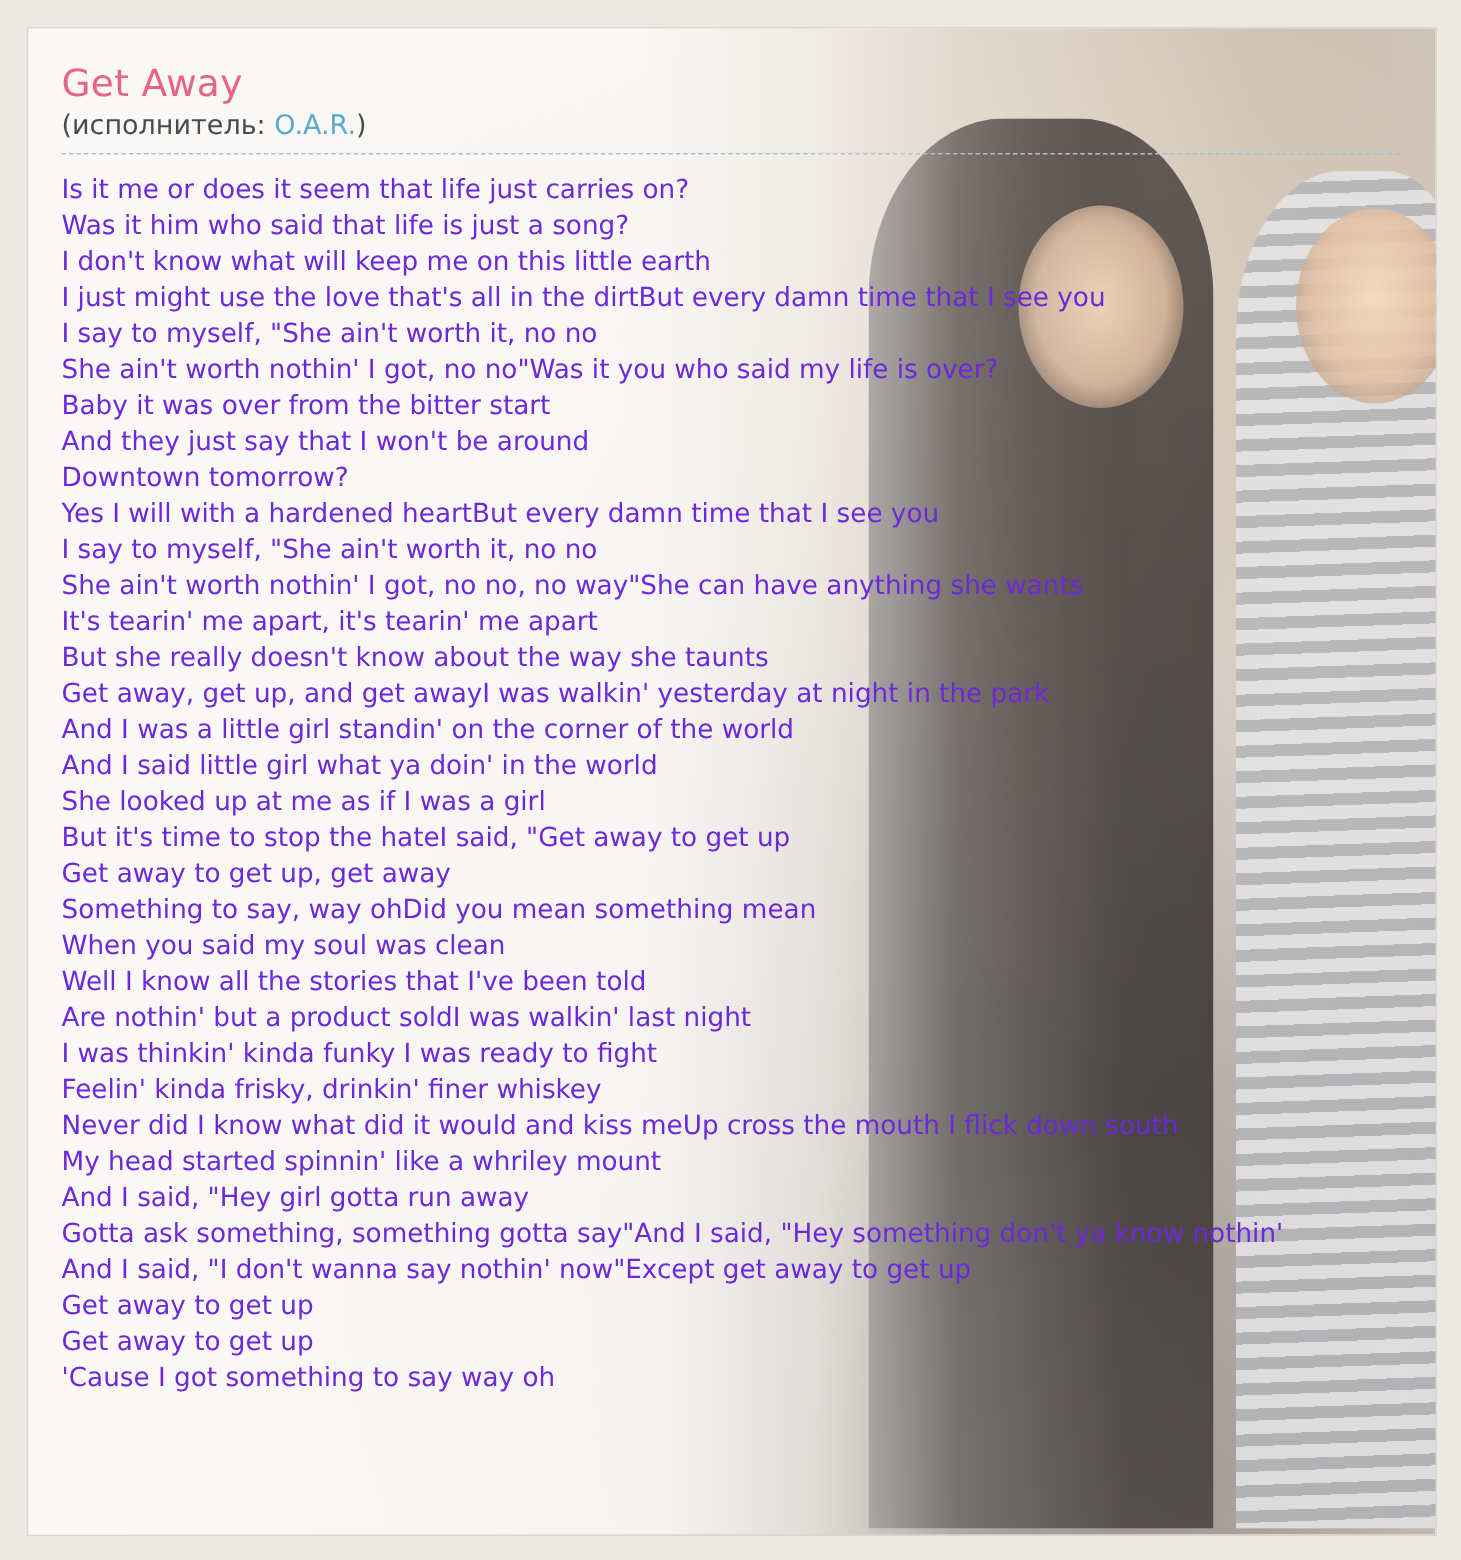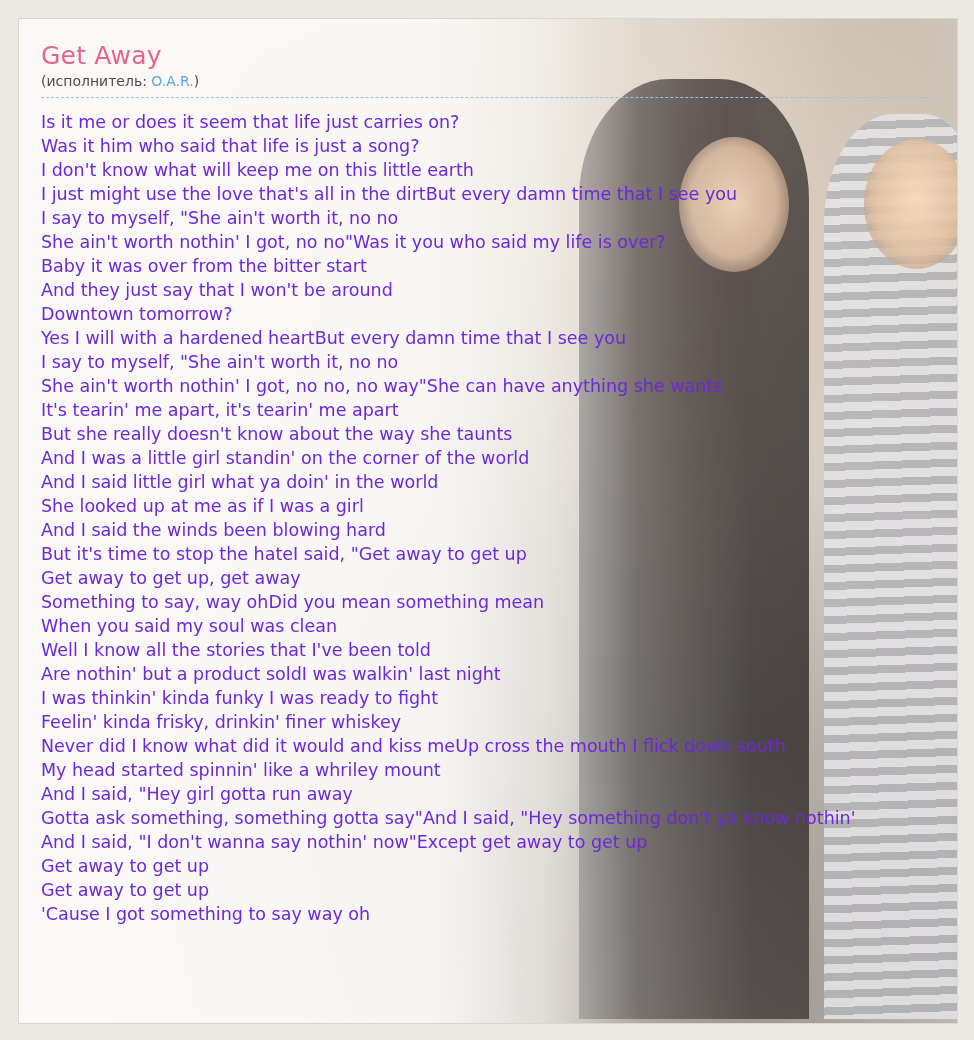--- a/index.html
+++ b/index.html
@@ -119,21 +119,21 @@
   .song-title {
     color: #e8638c;
     font-size: 25px;
     line-height: 30px;
     font-weight: normal;
     margin: 0 0 2px 0;
     letter-spacing: 0.2px;
   }
 
   .performer-line {
-    font-size: 14px;
+    font-size: 18px;
     color: #4b4b4b;
     padding-bottom: 8px;
     border-bottom: 1px dashed #9fc3d8;
     margin-bottom: 12px;
   }
   .performer-link {
     color: #5aa7cf;
     text-decoration: none;
   }
 
@@ -178,24 +178,24 @@
           <span class="line">I say to myself, "She ain't worth it, no no</span>
           <span class="line">She ain't worth nothin' I got, no no"Was it you who said my life is over?</span>
           <span class="line">Baby it was over from the bitter start</span>
           <span class="line">And they just say that I won't be around</span>
           <span class="line">Downtown tomorrow?</span>
           <span class="line">Yes I will with a hardened heartBut every damn time that I see you</span>
           <span class="line">I say to myself, "She ain't worth it, no no</span>
           <span class="line">She ain't worth nothin' I got, no no, no way"She can have anything she wants</span>
           <span class="line">It's tearin' me apart, it's tearin' me apart</span>
           <span class="line">But she really doesn't know about the way she taunts</span>
+          <span class="line">Get away, get up, and get awayI was walkin' yesterday at night in the park</span>
           <span class="line">And I was a little girl standin' on the corner of the world</span>
           <span class="line">And I said little girl what ya doin' in the world</span>
           <span class="line">She looked up at me as if I was a girl</span>
-          <span class="line">And I said the winds been blowing hard</span>
           <span class="line">But it's time to stop the hateI said, "Get away to get up</span>
           <span class="line">Get away to get up, get away</span>
           <span class="line">Something to say, way ohDid you mean something mean</span>
           <span class="line">When you said my soul was clean</span>
           <span class="line">Well I know all the stories that I've been told</span>
           <span class="line">Are nothin' but a product soldI was walkin' last night</span>
           <span class="line">I was thinkin' kinda funky I was ready to fight</span>
           <span class="line">Feelin' kinda frisky, drinkin' finer whiskey</span>
           <span class="line">Never did I know what did it would and kiss meUp cross the mouth I flick down south</span>
           <span class="line">My head started spinnin' like a whriley mount</span>

